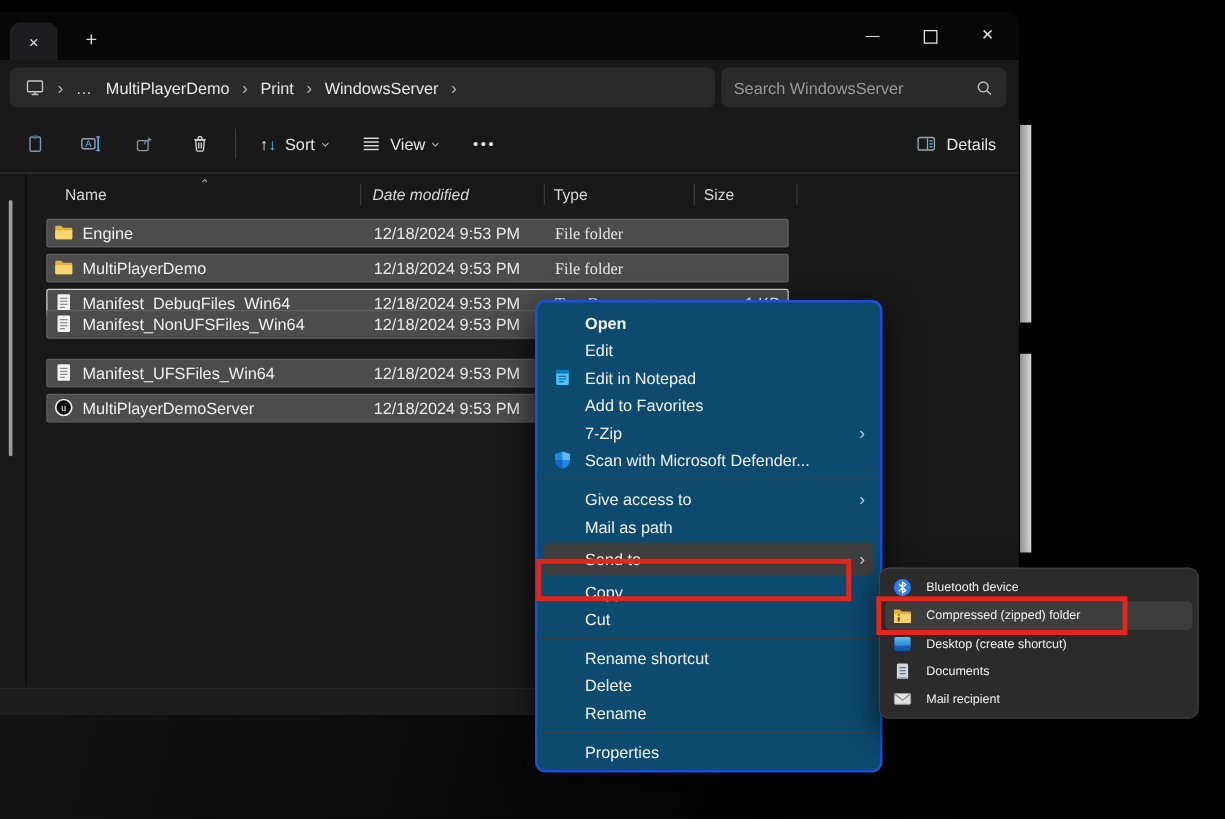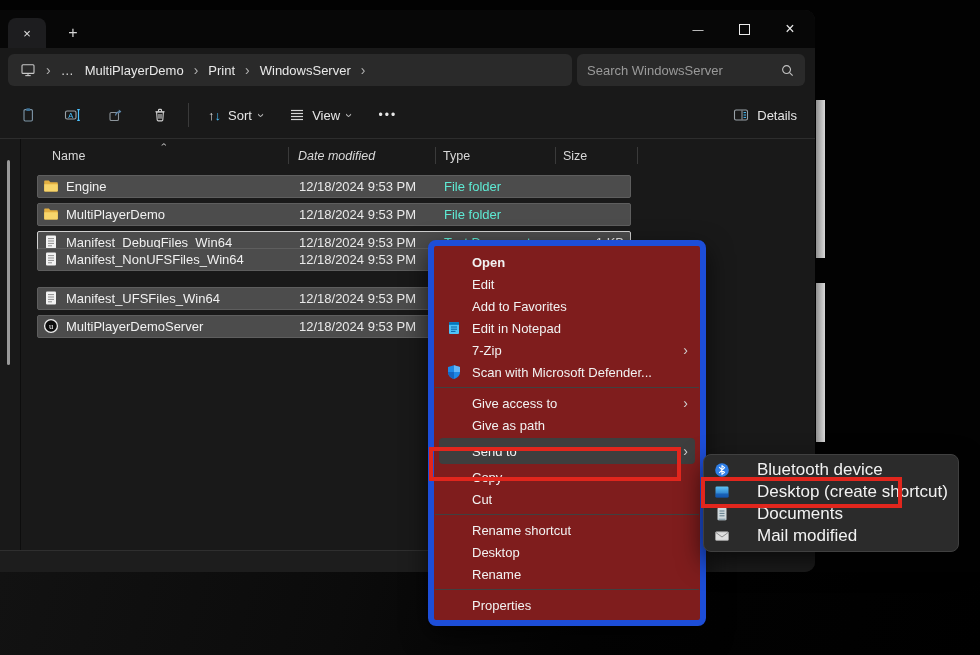--- a/index.html
+++ b/index.html
@@ -67,45 +67,45 @@
   .hdr-asc{position:absolute;left:162px;top:0px;transform:rotate(-90deg);color:#bdbdbd;font-size:10px;}
   .hdr-sep{position:absolute;top:8px;width:1px;height:17px;background:#3a3a3a;}
   .hs1{left:288px;} .hs2{left:435px;} .hs3{left:555px;} .hs4{left:637px;}
 
   .row{position:absolute;left:37px;width:594px;height:23px;background:#4c4c4c;
     border:1px solid #5e5e5e;border-radius:2px;box-sizing:border-box;}
   .row.focused{border-color:#cfcfcf;}
   .r0{top:36px;} .r1{top:64px;} .r2{top:92px;} .r3{top:109px;} .r4{top:148px;} .r5{top:176px;}
   .ficon{position:absolute;left:5px;top:2px;width:16px;height:16px;}
   .fcell{position:absolute;top:0;line-height:21px;font-size:13px;color:#f0f0f0;white-space:nowrap;}
-  .fname{left:28px;} .fdate{left:261px;color:#e9e9e9;} .ftype{left:406px;color:#5eead4;}
+  .fname{left:28px;} .fdate{left:261px;color:#e9e9e9;} .ftype{left:406px;color:#e5e5e5;font-family:Liberation Serif, serif;}
   .fsize{right:6px;color:#e9e9e9;}
 
   .statusbar{height:21px;border-top:1px solid #2f2f2f;background:#1d1d1d;
     border-radius:0 0 10px 0;flex:none;}
 
   
   .ctxmenu{position:absolute;left:428px;top:240px;width:278px;z-index:30;box-sizing:border-box;
-    background:#7f1d1d;border:6px solid #1d4ed8;border-radius:8px;
+    background:#0c4a6e;border:2px solid #1d4ed8;border-radius:8px;
     box-shadow:0 10px 26px rgba(0,0,0,.65);padding:5px 0 4px;}
   .mi{height:22px;display:flex;align-items:center;padding:0 12px 0 38px;position:relative;
     font-size:13px;color:#f2f2f2;white-space:nowrap;}
   .mi.bold{font-weight:bold;}
   .micon{position:absolute;left:12px;top:3px;width:16px;height:16px;}
   .mi .arrow{margin-left:auto;color:#cfcfcf;font-size:14px;line-height:1;}
   .msep{height:1px;background:#404040;margin:4px 1px;}
   .mi.sendto{height:26px;margin:2px 5px;border-radius:4px;background:#3e3e3e;
     padding:0 7px 0 33px;}
 
   
   .submenu{position:absolute;left:703px;top:454px;width:256px;z-index:31;box-sizing:border-box;
     background:#2b2b2b;border:1px solid #404040;border-radius:8px;
     box-shadow:0 10px 26px rgba(0,0,0,.65);padding:4px 0;}
-  .smi{height:22px;display:flex;align-items:center;gap:27px;padding:0 10px;
-    font-size:17px;color:#f2f2f2;white-space:nowrap;}
+  .smi{height:22px;display:flex;align-items:center;gap:11px;padding:0 10px;
+    font-size:10px;color:#f2f2f2;white-space:nowrap;}
   .smi .sicon{width:16px;height:16px;flex:none;display:flex;}
   .smi.hl{height:23px;margin:0 4px;padding:0 6px;border-radius:4px;background:#3d3d3d;}
 
   
   .redrect{position:absolute;border:4px solid #e1261d;box-sizing:border-box;z-index:40;}
   .red-main{left:429px;top:447px;width:252px;height:34px;}
   .red-sub{left:701px;top:477px;width:201px;height:31px;}
 
   svg{display:block;}
 </style>
@@ -342,93 +342,104 @@
 </div>
 
 <div class="ctxmenu">
   <div class="mi bold">
       <span>Open</span>
     </div>
   <div class="mi">
       <span>Edit</span>
     </div>
   <div class="mi">
-      <span>Add to Favorites</span>
-    </div>
-  <div class="mi">
     <span class="micon">
       <svg width="16" height="16" viewBox="0 0 16 16">
           <rect x="3" y="2.2" width="10" height="11.8" rx="1" fill="#4fc3f7"></rect>
           <rect x="3" y="2.2" width="10" height="2.6" fill="#0277bd"></rect>
           <g stroke="#01579b" stroke-width="0.9">
             <line x1="5" y1="7" x2="11" y2="7"></line>
             <line x1="5" y1="9.2" x2="11" y2="9.2"></line>
             <line x1="5" y1="11.4" x2="9.5" y2="11.4"></line>
           </g>
         </svg>
     </span>
       <span>Edit in Notepad</span>
   </div>
   <div class="mi">
+      <span>Add to Favorites</span>
+    </div>
+  <div class="mi">
       <span>7-Zip</span>
       <span class="arrow">›</span>
     </div>
   <div class="mi">
     <span class="micon">
       <svg width="16" height="16" viewBox="0 0 16 16">
           <path d="M8 1.2 L14 3.1 V8 c0 3.8 -2.7 5.9 -6 6.9 C4.7 13.9 2 11.8 2 8 V3.1 Z" fill="#1e88e5"></path>
           <path d="M8 1.2 L14 3.1 V8 H8 Z" fill="#64b5f6"></path>
           <path d="M2 8 h6 v6.9 C4.7 13.9 2 11.8 2 8 Z" fill="#1565c0"></path>
         </svg>
     </span>
       <span>Scan with Microsoft Defender...</span>
   </div>
   <div class="msep"></div>
   <div class="mi">
       <span>Give access to</span>
       <span class="arrow">›</span>
     </div>
   <div class="mi">
-      <span>Give as path</span>
+      <span>Mail as path</span>
     </div>
   <div class="mi sendto">
       <span>Send to</span>
       <span class="arrow">›</span>
     </div>
   <div class="mi">
       <span>Copy</span>
     </div>
   <div class="mi">
       <span>Cut</span>
     </div>
   <div class="msep"></div>
   <div class="mi">
       <span>Rename shortcut</span>
     </div>
   <div class="mi">
-      <span>Desktop</span>
+      <span>Delete</span>
     </div>
   <div class="mi">
       <span>Rename</span>
     </div>
   <div class="msep"></div>
   <div class="mi">
       <span>Properties</span>
     </div>
 </div>
 
 <div class="submenu">
   <div class="smi">
     <span class="sicon">
       <svg width="16" height="16" viewBox="0 0 16 16">
           <circle cx="8" cy="8" r="6.8" fill="#2f7fe8"></circle>
           <path d="M5.2 5.2 L10.6 10.4 L8 12.4 L8 3.6 L10.6 5.6 L5.2 10.8" stroke="#ffffff" stroke-width="1.1" fill="none" stroke-linejoin="round"></path>
         </svg>
     </span>
       <span>Bluetooth device</span>
+  </div>
+  <div class="smi hl">
+    <span class="sicon">
+      <svg width="16" height="16" viewBox="0 0 16 16">
+          <path d="M1.2 3.6c0-.6.4-1 1-1h3.6l1.6 1.6h6.4c.6 0 1 .4 1 1v7.2c0 .6-.4 1-1 1H2.2c-.6 0-1-.4-1-1z" fill="#e3b042"></path>
+          <path d="M1.2 6.2h13.6v6.2c0 .6-.4 1-1 1H2.2c-.6 0-1-.4-1-1z" fill="#f7d56b"></path>
+          <line x1="5" y1="6.2" x2="5" y2="13" stroke="#8a6d1f" stroke-width="1.6" stroke-dasharray="1.3 1.1"></line>
+          <rect x="4.1" y="9.4" width="1.8" height="2" rx="0.4" fill="#6e5617"></rect>
+        </svg>
+    </span>
+      <span>Compressed (zipped) folder</span>
   </div>
   <div class="smi">
     <span class="sicon">
       <svg width="16" height="16" viewBox="0 0 16 16">
           <defs>
             <linearGradient id="dsk" x1="0" y1="0" x2="0" y2="1">
               <stop offset="0" stop-color="#5ec1f2"></stop>
               <stop offset="1" stop-color="#1565c0"></stop>
             </linearGradient>
           </defs>
@@ -452,18 +463,18 @@
     </span>
       <span>Documents</span>
   </div>
   <div class="smi">
     <span class="sicon">
       <svg width="16" height="16" viewBox="0 0 16 16">
           <rect x="1.5" y="3.8" width="13" height="8.6" rx="1" fill="#e0e0e0" stroke="#9e9e9e" stroke-width="0.8"></rect>
           <path d="M2 4.6 L8 9 L14 4.6" stroke="#8d8d8d" stroke-width="1" fill="none"></path>
         </svg>
     </span>
-      <span>Mail modified</span>
+      <span>Mail recipient</span>
   </div>
 </div>
 
 <div class="redrect red-main"></div>
 <div class="redrect red-sub"></div>
 
 </body></html>

